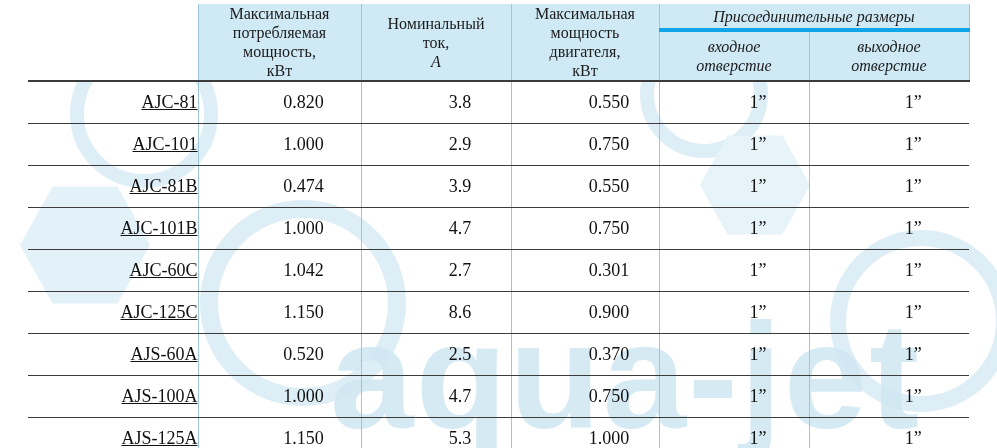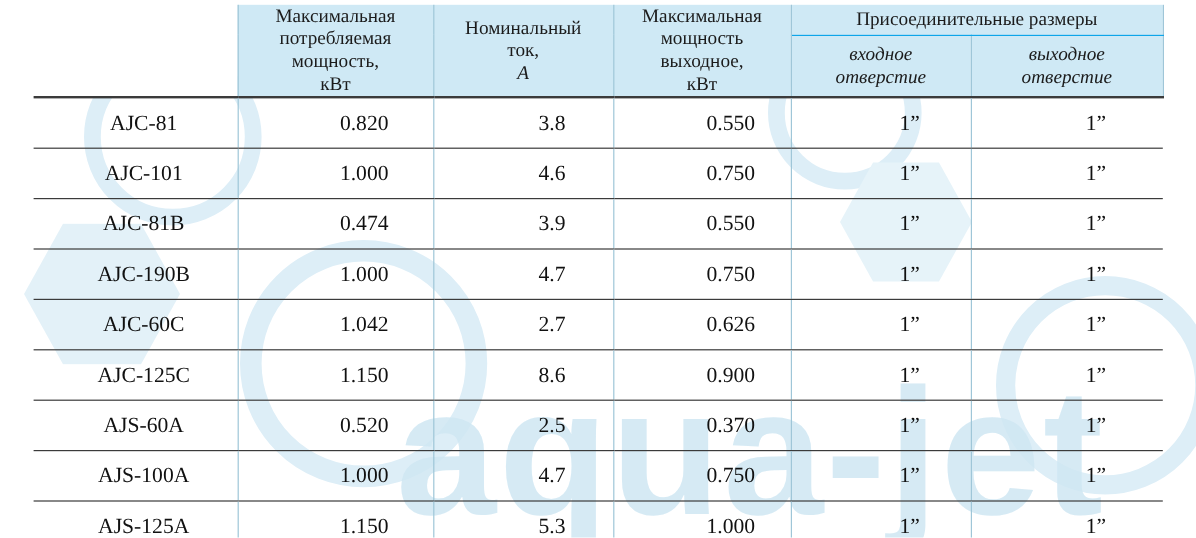--- a/index.html
+++ b/index.html
@@ -104,37 +104,39 @@
     border-bottom: 1px solid #9fc6d8;
     vertical-align: middle;
     padding: 6px 4px;
   }
   th.hdr-empty {
     background: #ffffff;
     border: none;
     border-bottom: 2px solid #3b3b3b;
   }
   th.hdr-group {
-    border-bottom: 1px solid #0ea5e9;
+    border-bottom: 4px solid #0ea5e9;
+    font-style: italic;
   }
   th.hdr i {
   }
 
   td.cell {
     font-size: 18px;
     color: #111111;
     text-align: center;
     height: 41px;
     border-bottom: 1px solid #3b3b3b;
     vertical-align: middle;
   }
   td.cell.model {
-    text-align: center;
+    text-align: right;
     padding-left: 14px;
     font-size: 18px;
+    text-decoration: underline;
   }
   td.cell.sep {
     border-left: 1px solid #9fc6d8;
     padding-left: 48px;
   }
   tr.first-row td.cell {
     border-top: 2px solid #3b3b3b;
   }
 
   .col-model  { width: 170px; }
@@ -177,21 +179,21 @@
           <div>кВт</div>
         </th>
         <th class="hdr" rowspan="2">
           <div>Номинальный</div>
           <div>ток,</div>
           <div><i>A</i></div>
         </th>
         <th class="hdr" rowspan="2">
           <div>Максимальная</div>
           <div>мощность</div>
-          <div>выходное,</div>
+          <div>двигателя,</div>
           <div>кВт</div>
         </th>
         <th class="hdr hdr-group" colspan="2">Присоединительные размеры</th>
       </tr>
       <tr>
         <th class="hdr">
           <div><i>входное</i></div>
           <div><i>отверстие</i></div>
         </th>
         <th class="hdr">
@@ -205,46 +207,46 @@
           <td class="cell model">AJC-81</td>
           <td class="cell sep">0.820</td>
           <td class="cell sep">3.8</td>
           <td class="cell sep">0.550</td>
           <td class="cell sep">1”</td>
           <td class="cell sep">1”</td>
         </tr>
         <tr>
           <td class="cell model">AJC-101</td>
           <td class="cell sep">1.000</td>
-          <td class="cell sep">4.6</td>
+          <td class="cell sep">2.9</td>
           <td class="cell sep">0.750</td>
           <td class="cell sep">1”</td>
           <td class="cell sep">1”</td>
         </tr>
         <tr>
           <td class="cell model">AJC-81B</td>
           <td class="cell sep">0.474</td>
           <td class="cell sep">3.9</td>
           <td class="cell sep">0.550</td>
           <td class="cell sep">1”</td>
           <td class="cell sep">1”</td>
         </tr>
         <tr>
-          <td class="cell model">AJC-190B</td>
+          <td class="cell model">AJC-101B</td>
           <td class="cell sep">1.000</td>
           <td class="cell sep">4.7</td>
           <td class="cell sep">0.750</td>
           <td class="cell sep">1”</td>
           <td class="cell sep">1”</td>
         </tr>
         <tr>
           <td class="cell model">AJC-60C</td>
           <td class="cell sep">1.042</td>
           <td class="cell sep">2.7</td>
-          <td class="cell sep">0.626</td>
+          <td class="cell sep">0.301</td>
           <td class="cell sep">1”</td>
           <td class="cell sep">1”</td>
         </tr>
         <tr>
           <td class="cell model">AJC-125C</td>
           <td class="cell sep">1.150</td>
           <td class="cell sep">8.6</td>
           <td class="cell sep">0.900</td>
           <td class="cell sep">1”</td>
           <td class="cell sep">1”</td>

